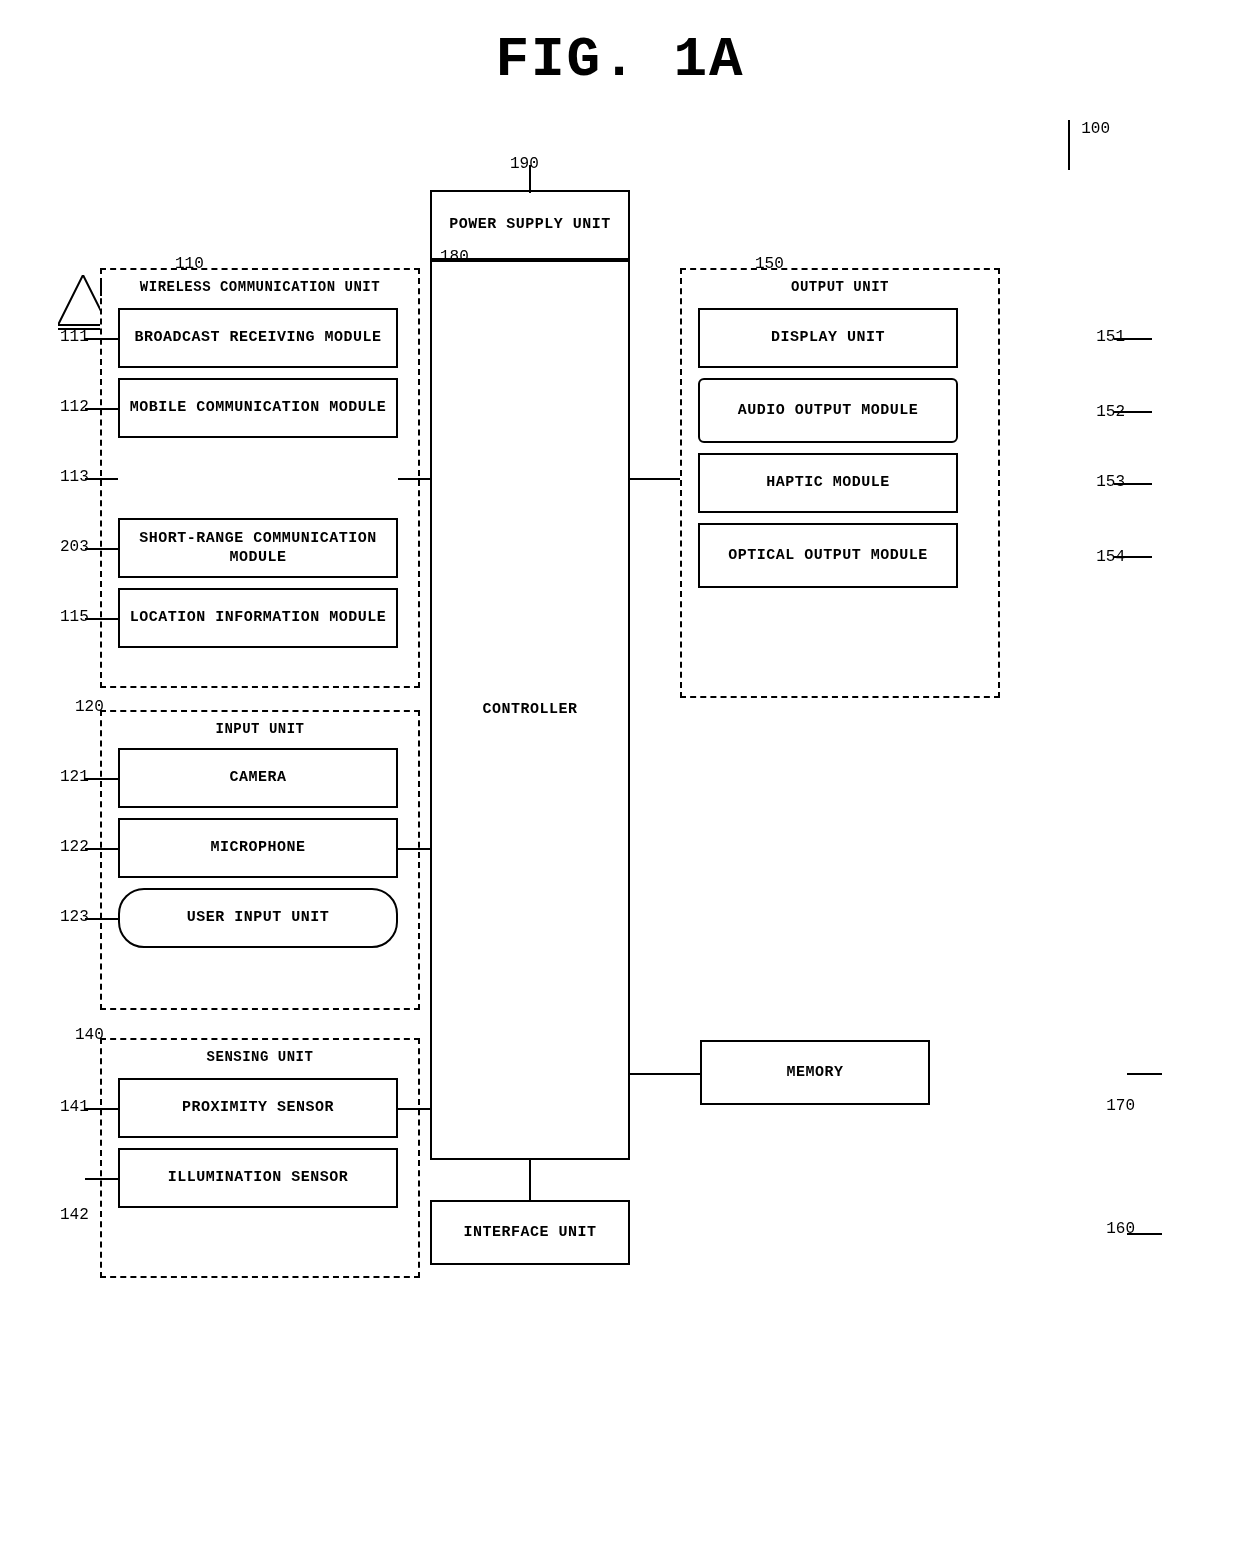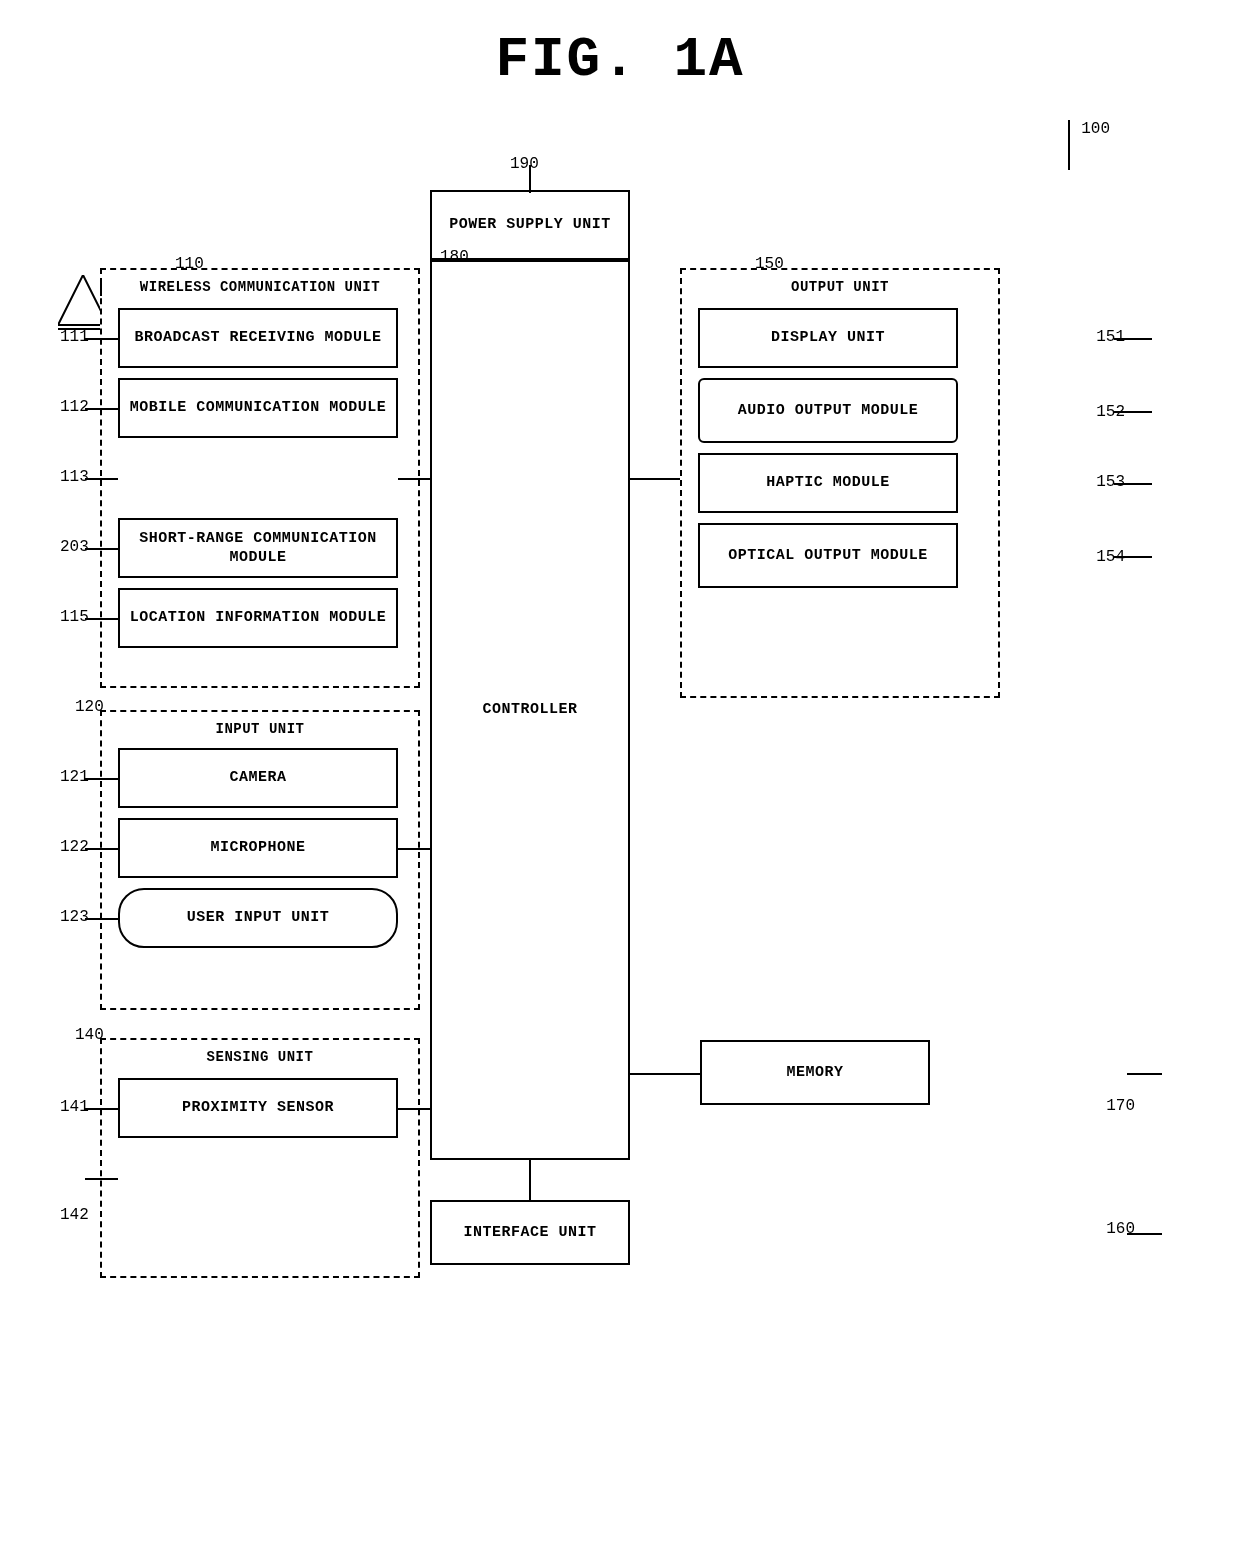--- a/index.html
+++ b/index.html
@@ -168,20 +168,23 @@
     <span style="position:absolute; top:8px; left:50%; transform:translateX(-50%); font-size:14px; white-space:nowrap;">SENSING UNIT</span>
   </div>
   <div class="label-num" style="top:926px; left:75px;">140</div>
 
   <div class="box" style="left:118px; top:978px; width:280px; height:60px;">
     <span>PROXIMITY SENSOR</span>
   </div>
   <div class="label-num" style="top:998px; left:60px;">141</div>
   <div class="hline" style="top:1008px; left:85px; width:33px;"></div>
 
+  <div class="box" style="left:118px; top:1048px; width:280px; height:60px;">
+    <span>ILLUMINATION SENSOR</span>
+  </div>
   <div class="label-num" style="top:1068px; left:60px;margin-top:38px;">142</div>
   <div class="hline" style="top:1078px; left:85px; width:33px;"></div>
 
   <div class="hline" style="top:1008px; left:398px; width:32px;"></div>
 
   <div class="box dashed" style="left:680px; top:168px; width:320px; height:430px;">
     <span style="position:absolute; top:8px; left:50%; transform:translateX(-50%); font-size:14px; white-space:nowrap;">OUTPUT UNIT</span>
   </div>
   <div class="label-num" style="top:155px; left:755px;">150</div>
 

